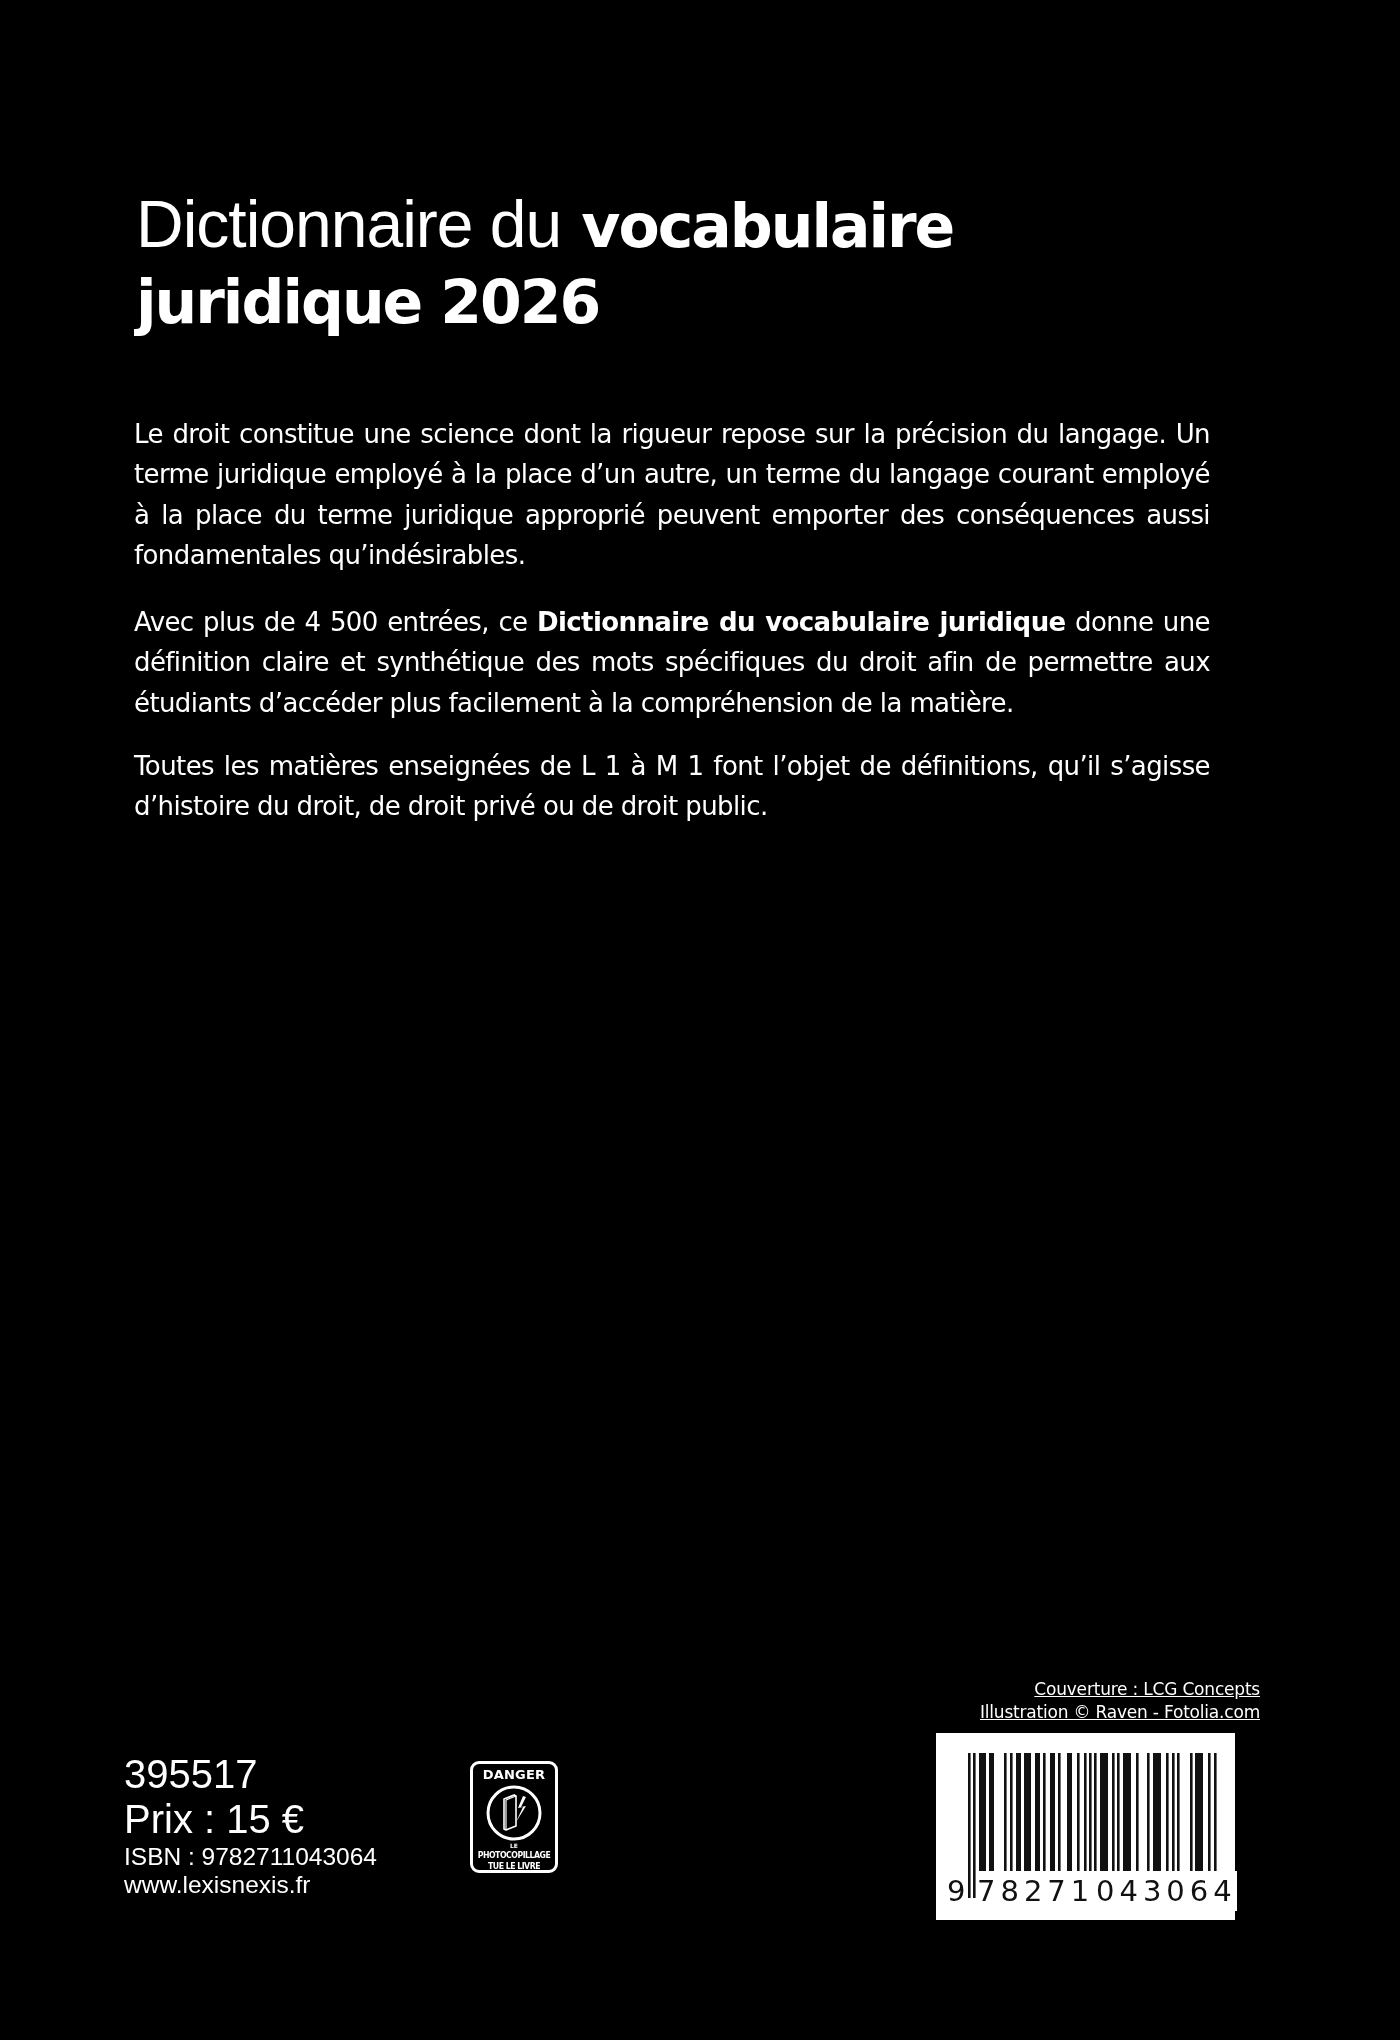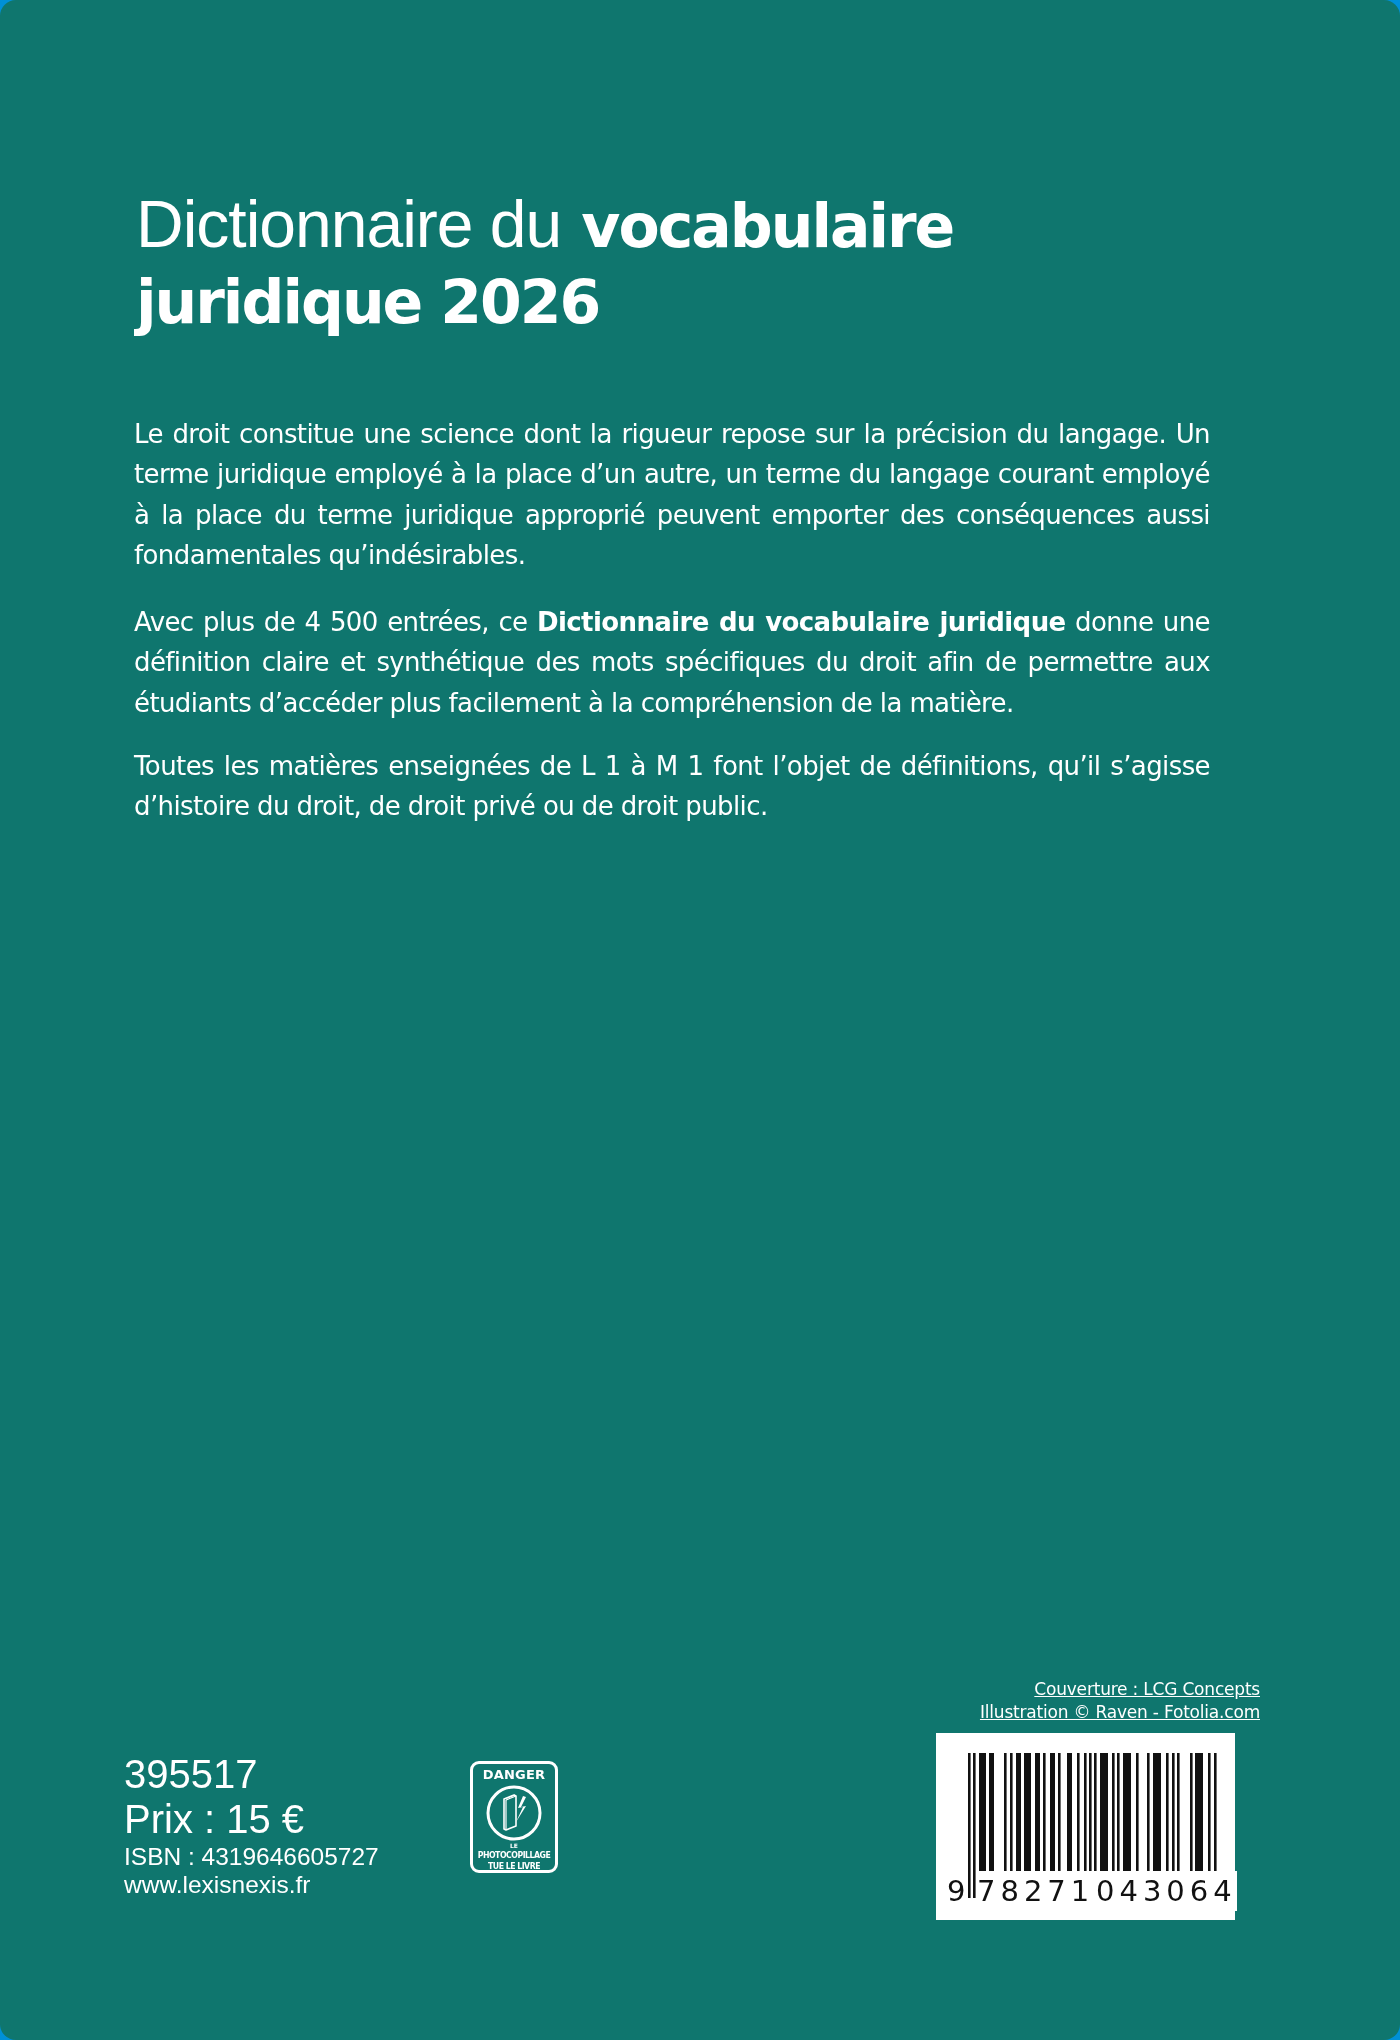--- a/index.html
+++ b/index.html
@@ -11,22 +11,21 @@
       height: 2040px;
       background: #0090d6;
       position: relative;
       overflow: hidden;
       color: #ffffff;
       font-family: "Liberation Sans", "DejaVu Sans", sans-serif;
     }
     .cover {
       position: absolute;
       inset: 0;
-      background: #0f766e;
-      border-radius: 16px;
+      background: #000000;
     }
     
     .title {
       position: absolute;
       left: 136px;
       top: 186px;
       width: 1100px;
       font-family: "DejaVu Sans", "Liberation Sans", sans-serif;
       font-size: 62px;
       line-height: 76px;
@@ -204,21 +203,21 @@
 
   <div class="body-text">
     <p class="p1">Le droit constitue une science dont la rigueur repose sur la précision du langage. Un terme juridique employé à la place d’un autre, un terme du langage courant employé à la place du terme juridique approprié peuvent emporter des conséquences aussi fondamentales qu’indésirables.</p>
     <p class="p2"><span>Avec plus de 4 500 entrées, ce </span><strong>Dictionnaire du vocabulaire juridique</strong><span> donne une définition claire et synthétique des mots spécifiques du droit afin de permettre aux étudiants d’accéder plus facilement à la compréhension de la matière.</span></p>
     <p class="p3">Toutes les matières enseignées de L 1 à M 1 font l’objet de définitions, qu’il s’agisse d’histoire du droit, de droit privé ou de droit public.</p>
   </div>
 
   <div class="info">
     <span class="code">395517</span>
     <span class="price">Prix : 15 €</span>
-    <span class="isbn">ISBN : 4319646605727</span>
+    <span class="isbn">ISBN : 9782711043064</span>
     <span class="url">www.lexisnexis.fr</span>
   </div>
 
   <div class="danger">
     <span class="d-head">DANGER</span>
     <svg width="58" height="58" viewBox="0 0 58 58">
       <circle cx="29" cy="29" r="26" fill="none" stroke="#ffffff" stroke-width="3"></circle>
 
       <path d="M19 15 L29 11 L31 12 L31 42 L21 46 L19 45 Z" fill="none" stroke="#ffffff" stroke-width="1.6" stroke-linejoin="round"></path>
       <path d="M21 16 L31 12" stroke="#ffffff" stroke-width="1.2"></path>

